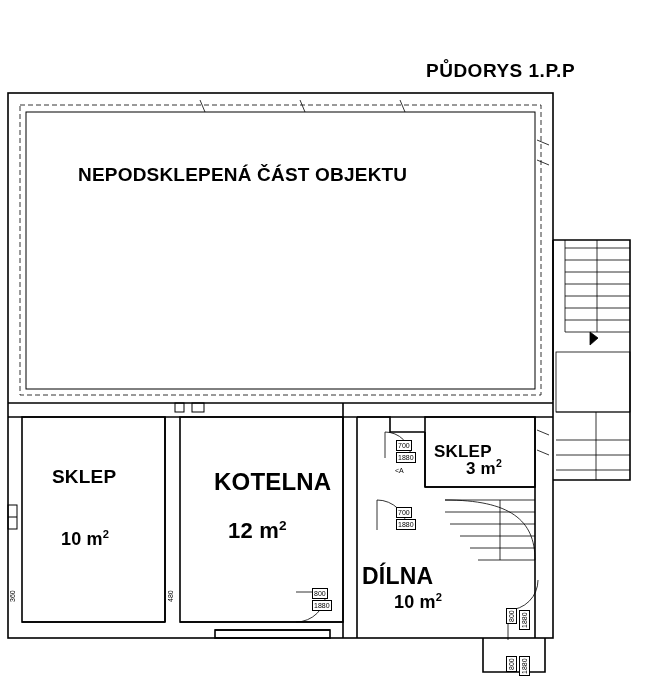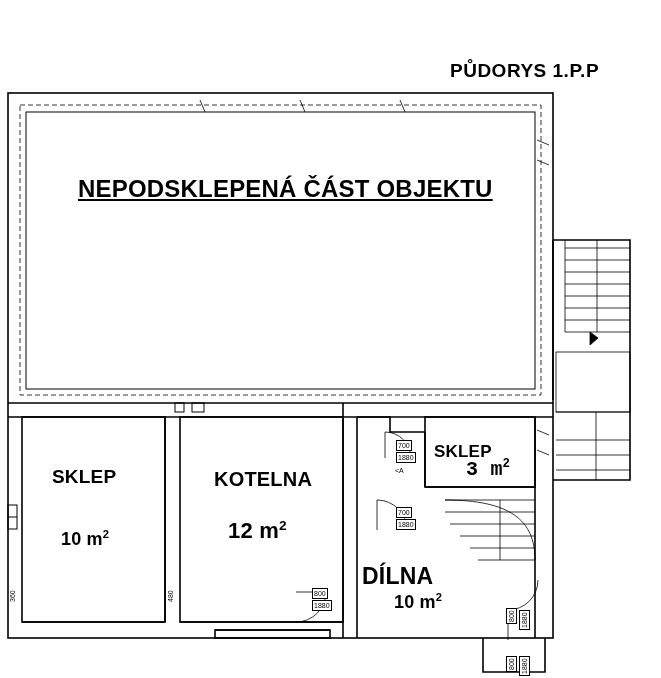--- a/index.html
+++ b/index.html
@@ -25,58 +25,55 @@
     position: absolute;
     font-weight: bold;
     white-space: nowrap;
     letter-spacing: 0.2px;
   }
   #title {
     left: 426px;
     top: 60px;
     font-size: 19px;
     letter-spacing: 0.5px;
-    margin-left: 24px;
   }
   #lbl-nepodsklepena {
     left: 78px;
-    top: 175px;
-    font-size: 24px;
-    text-decoration: underline;
+    top: 164px;
+    font-size: 19px;
   }
   #lbl-sklep1 {
     left: 52px;
     top: 466px;
     font-size: 19px;
   }
   #area-sklep1 {
     left: 61px;
     top: 528px;
     font-size: 18px;
   }
   #lbl-kotelna {
     left: 214px;
     top: 468px;
-    font-size: 20px;
+    font-size: 24px;
   }
   #area-kotelna {
     left: 228px;
     top: 518px;
     font-size: 22px;
   }
   #lbl-sklep2 {
     left: 434px;
     top: 442px;
     font-size: 17px;
   }
   #area-sklep2 {
     left: 466px;
     top: 457px;
-    font-size: 20px;
-    font-family: Liberation Mono, monospace;
+    font-size: 17px;
   }
   #lbl-dilna {
     left: 362px;
     top: 563px;
     font-size: 23px;
   }
   #area-dilna {
     left: 394px;
     top: 591px;
     font-size: 18px;

